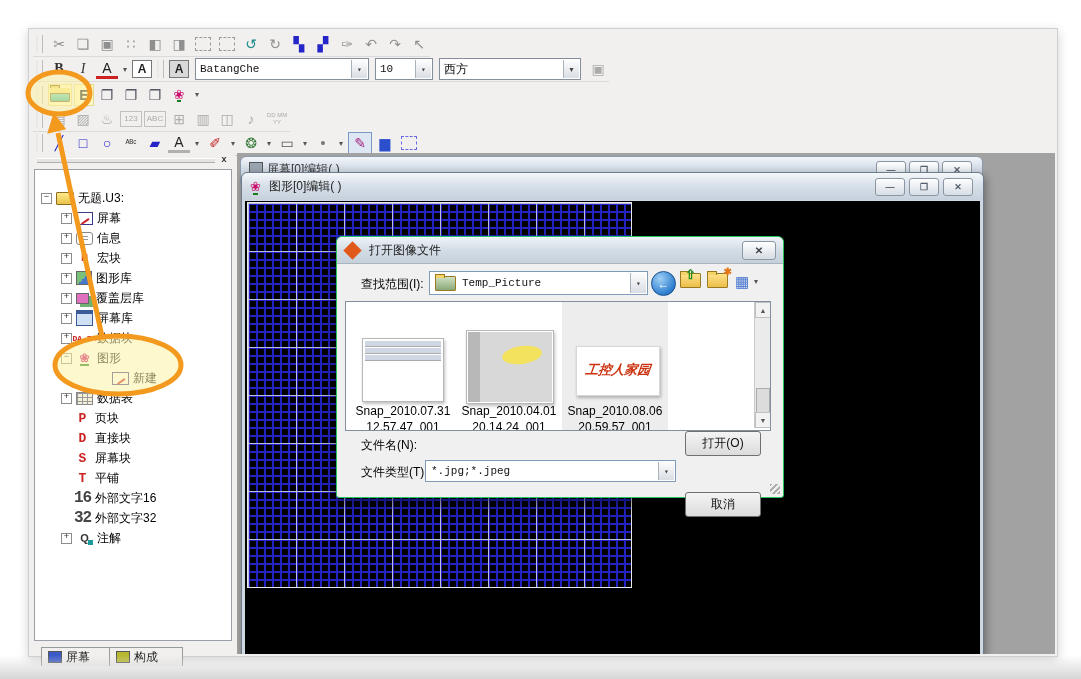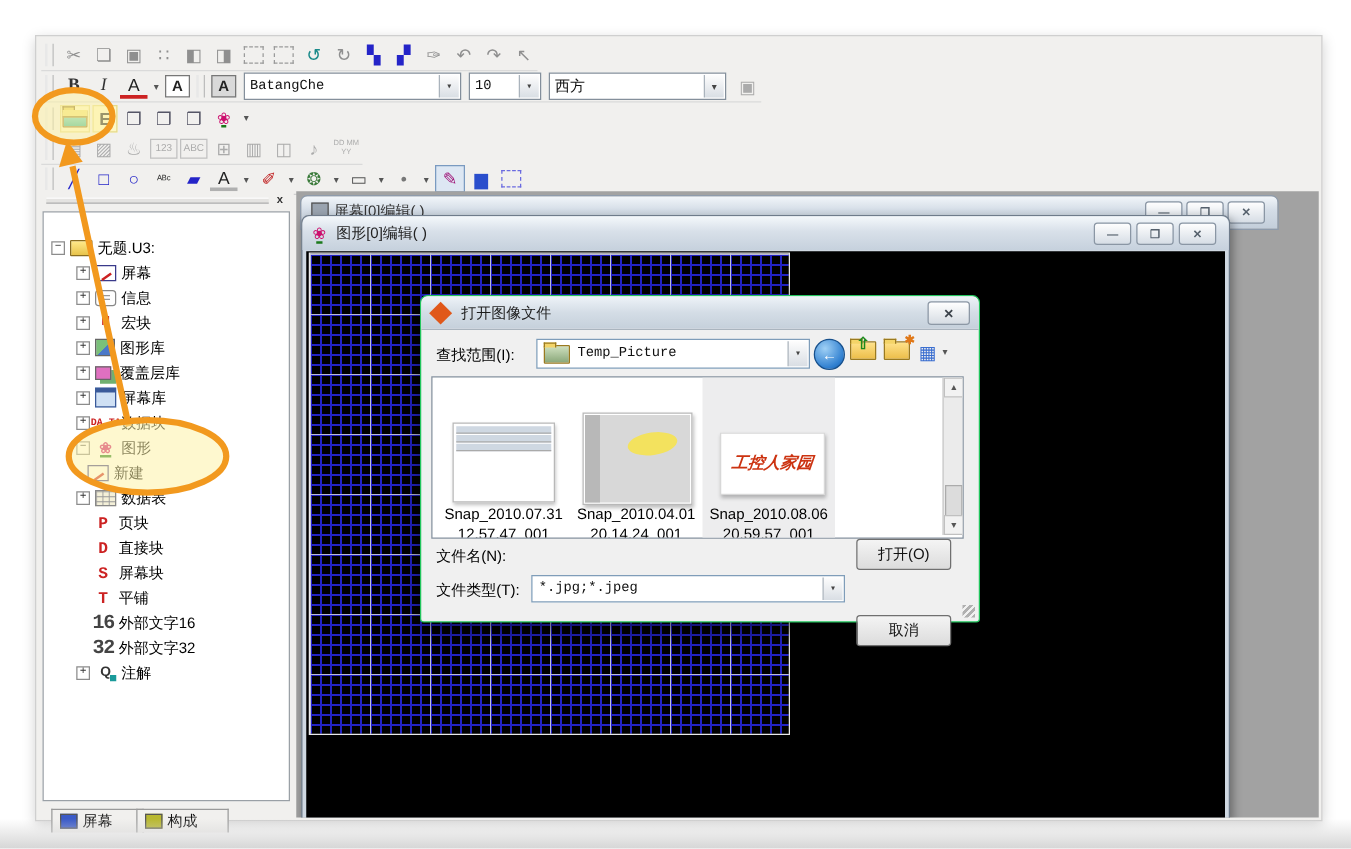--- a/index.html
+++ b/index.html
@@ -70,42 +70,42 @@
   
   .btab{position:absolute;height:18px;border:1px solid #9a9a9a;border-bottom:none;background:#f1f0ee;
         display:flex;align-items:center;gap:4px;padding:0 6px;font-size:12px;}
   .btab .sq{width:12px;height:10px;border:1px solid #555;}
 
   
   #mdi{position:absolute;left:208px;top:124px;width:818px;height:501px;background:#a2a2a2;overflow:hidden;}
   .winTitle{background:linear-gradient(#f2f6fa,#d3dce6 45%,#c3ceda);border:1px solid #8e9bab;border-radius:6px 6px 0 0;}
   .wbtn{width:28px;height:16px;border:1px solid #8a96a4;border-radius:3px;background:linear-gradient(#fefefe,#d6dde5);
         display:flex;align-items:center;justify-content:center;font-size:9px;color:#55606c;font-weight:bold;}
-  #backwin{position:absolute;left:3px;top:3px;width:741px;height:26px;padding-left:40px;}
+  #backwin{position:absolute;left:3px;top:3px;width:741px;height:26px;}
   #frontwin{position:absolute;left:4px;top:19px;width:741px;height:482px;border:1px solid #6e7b8a;border-radius:6px 6px 0 0;
             background:#cfd8e2;box-shadow:2px 3px 8px rgba(0,0,0,.35);}
   #fw-titlebar{position:absolute;left:0;top:0;right:0;height:27px;display:flex;align-items:center;
             background:linear-gradient(#f4f8fb,#d8e0e9 45%,#c6d1dd);border-radius:6px 6px 0 0;}
   #fw-canvas{position:absolute;left:3px;top:28px;right:3px;bottom:0;background:#000;}
   #gridarea{position:absolute;left:2px;top:1px;width:383px;height:384px;background:#000;border:1px solid #e9e9e9;
     background-image:
       repeating-linear-gradient(to right, rgba(205,205,215,.9) 0 1px, transparent 1px 48px),
       repeating-linear-gradient(to bottom, rgba(205,205,215,.9) 0 1px, transparent 1px 48px),
       repeating-linear-gradient(to right, #2323c4 0 2px, transparent 2px 8px),
       repeating-linear-gradient(to bottom, #2323c4 0 2px, transparent 2px 8px);}
 
   
   #dlg{position:absolute;left:336px;top:236px;width:446px;height:260px;background:#f0f0f0;
        border:1px solid #22c55e;border-radius:6px 6px 3px 3px;box-shadow:0 6px 18px rgba(0,0,0,.55);z-index:40;}
   #dlg-title{position:absolute;left:0;top:0;right:0;height:26px;display:flex;align-items:center;
        background:linear-gradient(#eef3f8,#d4dde6 50%,#c5d0db);border-radius:6px 6px 0 0;border-bottom:1px solid #aab4be;}
   #dlg-close{position:absolute;right:7px;top:4px;width:32px;height:17px;border:1px solid #8d98a5;border-radius:3px;
        background:linear-gradient(#ffffff,#d6dce3);display:flex;align-items:center;justify-content:center;
        font-size:10px;font-weight:bold;color:#3c434b;}
-  .dlbl{position:absolute;font-size:12px;color:#000;}
+  .dlbl{position:absolute;font-size:12px;color:#000;margin-left:12px;}
   .dinput{position:absolute;background:#fff;border:1px solid #7f9db9;font-family:"Liberation Mono",monospace;
        font-size:11px;display:flex;align-items:center;padding-left:5px;}
   .dbtn{position:absolute;width:74px;height:23px;border:1px solid #707070;border-radius:3px;
        background:linear-gradient(#f4f4f4,#dcdcdc);display:flex;align-items:center;justify-content:center;font-size:12px;}
   #filelist{position:absolute;left:8px;top:64px;width:424px;height:128px;background:#fff;border:1px solid #828f9c;overflow:hidden;}
   .fcell{position:absolute;top:0;width:106px;height:140px;}
   .fcell.sel{background:#ededee;}
   .fthumb{position:absolute;border:1px solid #b8b8b8;background:#fff;box-shadow:1px 2px 3px rgba(0,0,0,.25);}
   .fname{position:absolute;width:106px;text-align:center;font-size:12px;color:#000;top:102px;}
   .ftime{position:absolute;width:106px;text-align:center;font-size:12px;color:#000;top:118px;}
@@ -283,21 +283,21 @@
           <div class="trow" style="padding-left: 26px; top: 10px;">
             <span class="texp">+</span>
             <span class="ticon data-block-icon">DA TA</span>
             <span class="tlabel">数据块</span>
           </div>
           <div class="trow" style="padding-left: 26px; top: 10px;">
             <span class="texp">−</span>
             <span class="ticon flower-icon">❀</span>
             <span class="tlabel">图形</span>
           </div>
-          <div class="trow" style="padding-left: 22px; top: 10px;">
+          <div class="trow" style="padding-left: 64px; top: 10px;">
             <span style="width: 13px; flex: 0 0 auto;"></span>
             <span class="ticon screen-icon"></span>
             <span class="tlabel">新建</span>
           </div>
           <div class="trow" style="padding-left: 26px; top: 10px;">
             <span class="texp">+</span>
             <span class="ticon table-icon"></span>
             <span class="tlabel">数据表</span>
           </div>
           <div class="trow" style="padding-left: 26px; top: 10px;">

